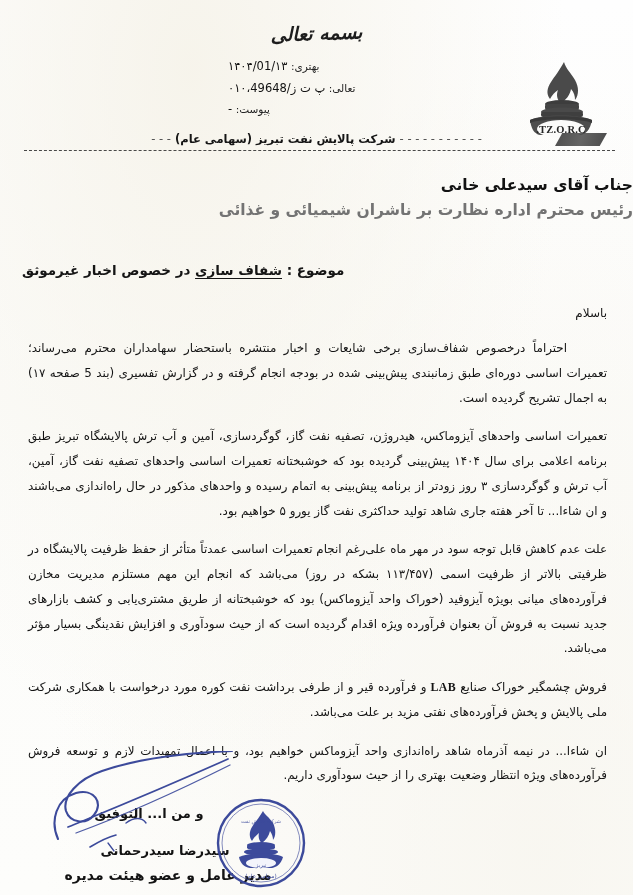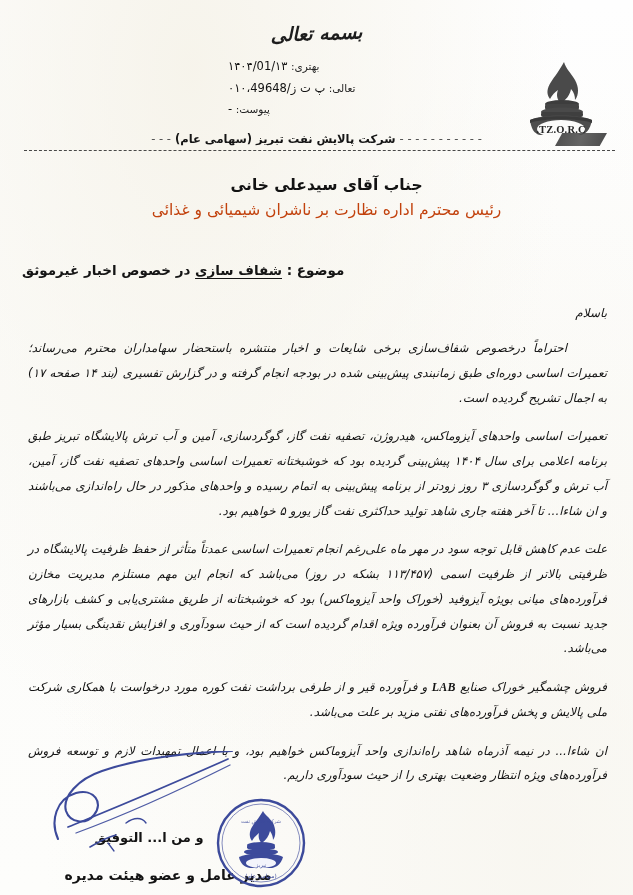--- a/index.html
+++ b/index.html
@@ -113,33 +113,33 @@
     clip-path: polygon(14% 0, 100% 0, 86% 100%, 0% 100%);
     opacity: 0.85;
   }
 
   
   .addressee {
     position: absolute;
     top: 176px;
     right: 0;
     left: 0;
-    text-align: center;
+    text-align: right;
     padding-left: 20px;
   }
   .addressee .line1 {
     font-size: 15.5px;
     font-weight: bold;
     color: #121212;
     margin-bottom: 7px;
   }
   .addressee .line2 {
     font-size: 15.5px;
-    font-weight: normal;
-    color: #c2410c;
+    font-weight: bold;
+    color: #737373;
   }
 
   .subject {
     position: absolute;
     top: 262px;
     right: 0; left: 0;
     text-align: left;
     padding-left: 22px;
     font-size: 13.5px;
     font-weight: bold;
@@ -150,21 +150,20 @@
     text-underline-offset: 3px;
     text-decoration-thickness: 1px;
   }
 
   
   .body-block {
     position: absolute;
     top: 306px;
     right: 26px;
     left: 28px;
-    font-style: italic;
   }
   .salutation {
     font-size: 12px;
     color: #181818;
     margin-bottom: 16px;
     text-align: right;
   }
   .para {
     font-size: 11.9px;
     line-height: 2.08;
@@ -288,31 +287,32 @@
   </div>
 
   <div class="subject">
     <span>موضوع :</span>
     <span class="underlined">شفاف سازی</span><span> در خصوص اخبار غیرموثق</span>
   </div>
 
   <div class="body-block">
     <div class="salutation">باسلام</div>
 
-    <p class="para first">احتراماً درخصوص شفاف‌سازی برخی شایعات و اخبار منتشره باستحضار سهامداران محترم می‌رساند؛ تعمیرات اساسی دوره‌ای طبق زمانبندی پیش‌بینی شده در بودجه انجام گرفته و در گزارش تفسیری (بند ۱۴ صفحه ۱۷) به اجمال تشریح گردیده است.</p>
+    <p class="para first">احتراماً درخصوص شفاف‌سازی برخی شایعات و اخبار منتشره باستحضار سهامداران محترم می‌رساند؛ تعمیرات اساسی دوره‌ای طبق زمانبندی پیش‌بینی شده در بودجه انجام گرفته و در گزارش تفسیری (بند 5 صفحه ۱۷) به اجمال تشریح گردیده است.</p>
     <p class="para">تعمیرات اساسی واحدهای آیزوماکس، هیدروژن، تصفیه نفت گاز، گوگردسازی، آمین و آب ترش پالایشگاه تبریز طبق برنامه اعلامی برای سال ۱۴۰۴ پیش‌بینی گردیده بود که خوشبختانه تعمیرات اساسی واحدهای تصفیه نفت گاز، آمین، آب ترش و گوگردسازی ۳ روز زودتر از برنامه پیش‌بینی به اتمام رسیده و واحدهای مذکور در حال راه‌اندازی می‌باشند و ان شاءا... تا آخر هفته جاری شاهد تولید حداکثری نفت گاز یورو ۵ خواهیم بود.</p>
     <p class="para">علت عدم کاهش قابل توجه سود در مهر ماه علی‌رغم انجام تعمیرات اساسی عمدتاً متأثر از حفظ ظرفیت پالایشگاه در ظرفیتی بالاتر از ظرفیت اسمی (۱۱۳/۴۵۷ بشکه در روز) می‌باشد که انجام این مهم مستلزم مدیریت مخازن فرآورده‌های میانی بویژه آیزوفید (خوراک واحد آیزوماکس) بود که خوشبختانه از طریق مشتری‌یابی و کشف بازارهای جدید نسبت به فروش آن بعنوان فرآورده ویژه اقدام گردیده است که از حیث سودآوری و افزایش نقدینگی بسیار مؤثر می‌باشد.</p>
 
     <p class="para"><span>فروش چشمگیر خوراک  صنایع </span><span class="lat">LAB</span><span> و فرآورده قیر و از طرفی برداشت نفت کوره مورد درخواست با همکاری شرکت ملی پالایش و پخش فرآورده‌های نفتی مزید بر علت می‌باشد.</span></p>
 
     <p class="para">ان شاءا... در نیمه آذرماه شاهد راه‌اندازی واحد آیزوماکس خواهیم بود، و با اعمال تمهیدات لازم و توسعه فروش فرآورده‌های ویژه انتظار وضعیت بهتری را از حیث سودآوری داریم.</p>
   </div>
 
   <div class="sign-block">
     <div class="sign-motto">و من ا... التوفیق</div>
+    <div class="sign-name">سیدرضا سیدرحمانی</div>
     <div class="sign-title">مدیر عامل و عضو هیئت مدیره</div>
   </div>
 
   <div class="signature-ink">
     <svg viewBox="0 0 230 108" xmlns="http://www.w3.org/2000/svg" fill="none">
       <g stroke="#3c4a9b" stroke-linecap="round" stroke-linejoin="round">
         <path d="M16 88 C8 70 14 48 34 42 C52 37 62 52 52 64 C44 74 28 72 24 60 C20 46 36 28 60 20 C92 9 140 2 190 0" stroke-width="2.1"></path>
         <path d="M26 76 C60 62 110 42 186 8" stroke-width="1.7"></path>
         <path d="M34 82 C72 68 124 46 188 14" stroke-width="1.3" opacity="0.9"></path>
         <path d="M48 96 C58 90 66 86 74 84" stroke-width="1.6"></path>

